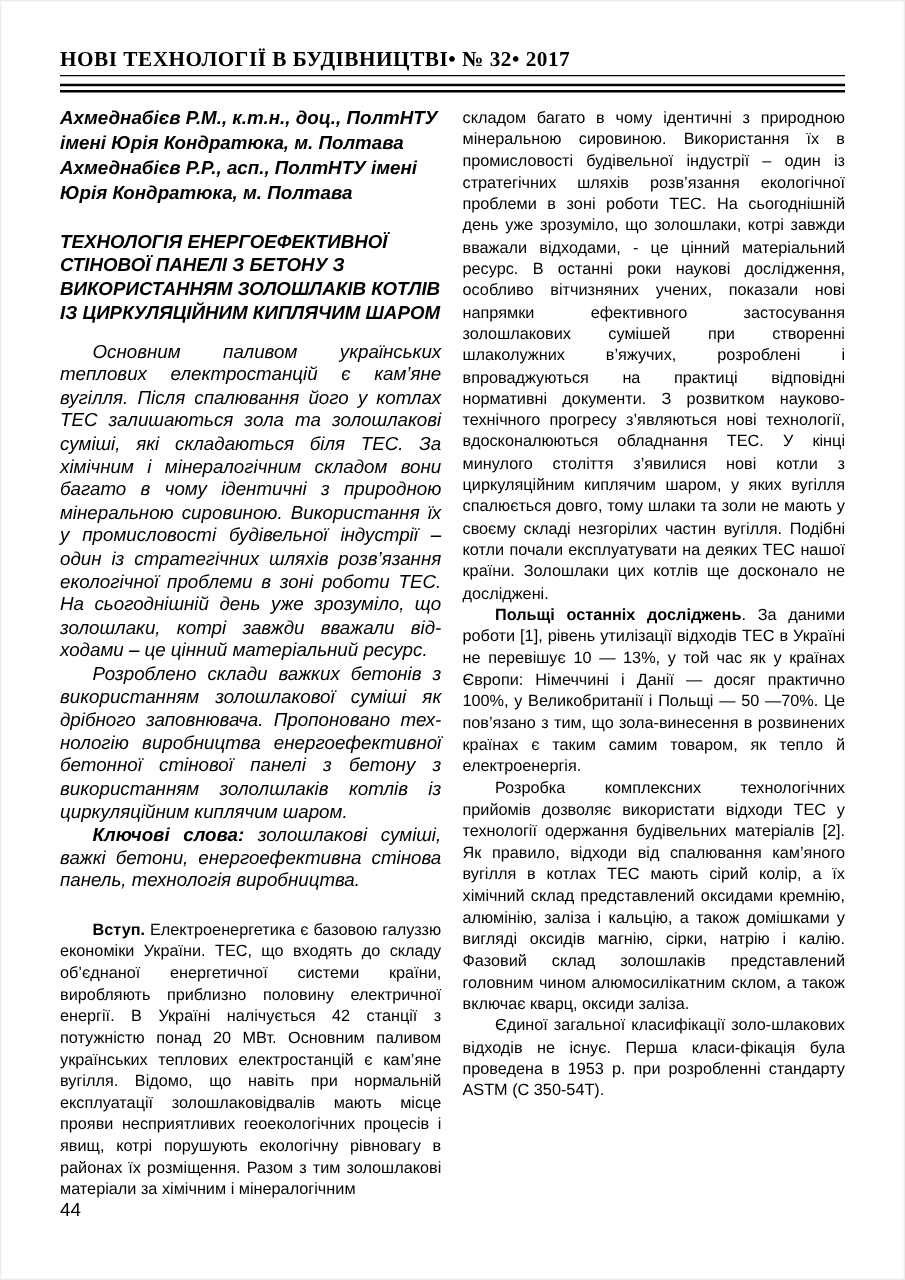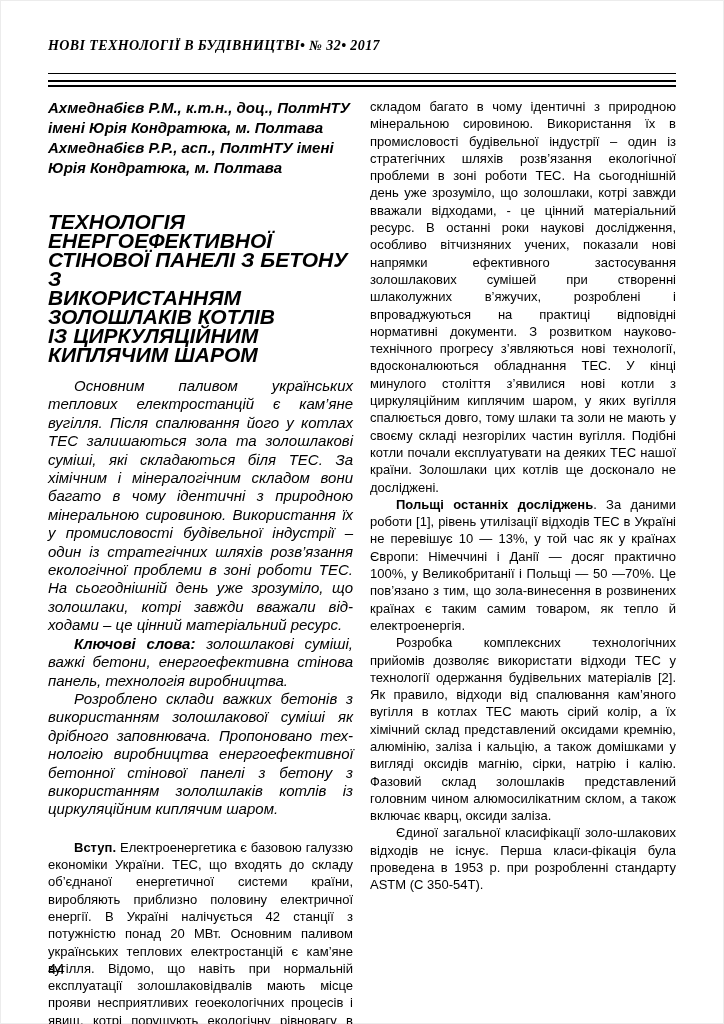--- a/index.html
+++ b/index.html
@@ -15,25 +15,24 @@
     box-sizing: border-box;
   }
   .content {
     position: absolute;
     left: 48px;
     top: 38px;
     width: 628px;
   }
   .running-header {
     font-family: "Liberation Serif", serif;
-    font-style: italic;
     font-weight: bold;
-    font-size: 14px;
+    font-size: 17px;
     letter-spacing: 0.4px;
-    padding-bottom: 19px;
+    padding-bottom: 2px;
     border-bottom: 1.5px solid #000;
   }
   .double-rule {
     margin-top: 6px;
     height: 3px;
     border-top: 2px solid #000;
     border-bottom: 2px solid #000;
   }
   .columns {
     display: flex;
@@ -49,26 +48,26 @@
     font-size: 15px;
     line-height: 18px;
     margin: 0 0 16px 0;
   }
   .authors {
     font-weight: bold;
     font-style: italic;
     font-size: 15px;
     line-height: 20px;
     white-space: pre-line;
-    margin: 0 0 34px 0;
+    margin: 0 0 19px 0;
   }
   .title {
     font-weight: bold;
     font-style: italic;
-    font-size: 21px;
+    font-size: 15px;
     line-height: 19px;
     white-space: pre-line;
     margin: 0 0 13px 0;
   }
   .abs {
     font-style: italic;
     font-size: 15px;
     line-height: 18.4px;
     text-align: justify;
     margin: 0;
@@ -98,22 +97,22 @@
     <div class="double-rule"></div>
     <div class="columns">
       <div class="col">
         <p class="authors">Ахмеднабієв Р.М., к.т.н., доц., ПолтНТУ імені Юрія Кондратюка, м. Полтава
 Ахмеднабієв Р.Р.,  асп., ПолтНТУ імені Юрія Кондратюка, м. Полтава</p>
         <p class="title">ТЕХНОЛОГІЯ ЕНЕРГОЕФЕКТИВНОЇ
 СТІНОВОЇ ПАНЕЛІ З БЕТОНУ З
 ВИКОРИСТАННЯМ ЗОЛОШЛАКІВ КОТЛІВ
 ІЗ ЦИРКУЛЯЦІЙНИМ КИПЛЯЧИМ ШАРОМ</p>
         <p class="abs indent">Основним паливом українських теплових електростанцій є кам’яне вугілля. Після спалювання його у котлах ТЕС залишаються зола та золошлакові суміші, які складаються біля ТЕС.  За хімічним і мінералогічним складом вони багато в чому ідентичні з природною мінеральною сировиною. Використання їх у промисловості будівельної індустрії – один із стратегічних шляхів розв’язання екологічної проблеми в зоні роботи ТЕС. На сьогоднішній день уже зрозуміло, що золошлаки, котрі завжди вважали від-ходами – це цінний матеріальний ресурс.</p>
+        <p class="abs indent">Розроблено склади важких бетонів з використанням золошлакової суміші як дрібного заповнювача. Пропоновано тех-нологію виробництва енергоефективної бетонної стінової панелі з бетону з використанням зололшлаків котлів із циркуляційним киплячим шаром.</p>
         <p class="abs indent"><b>Ключові слова:</b><span> золошлакові суміші, важкі бетони, енергоефективна стінова панель, технологія виробництва.</span></p>
-        <p class="abs indent">Розроблено склади важких бетонів з використанням золошлакової суміші як дрібного заповнювача. Пропоновано тех-нологію виробництва енергоефективної бетонної стінової панелі з бетону з використанням зололшлаків котлів із циркуляційним киплячим шаром.</p>
         <p class="body indent intro-gap"><b>Вступ.</b><span> Електроенергетика є базовою галуззю економіки України. ТЕС, що входять до складу об’єднаної енергетичної системи країни, виробляють приблизно половину електричної енергії. В  Україні налічується 42 станції з потужністю понад 20 МВт. Основним паливом українських теплових електростанцій є кам’яне вугілля. Відомо, що навіть при нормальній експлуатації золошлаковідвалів мають місце прояви несприятливих геоекологічних процесів і явищ, котрі порушують екологічну рівновагу в районах їх розміщення. Разом з тим золошлакові матеріали за хімічним і мінералогічним</span></p>
       </div>
       <div class="col col-right">
         <p class="body">складом багато в чому ідентичні з природною мінеральною сировиною. Використання їх в промисловості будівельної індустрії – один із стратегічних шляхів розв’язання екологічної проблеми в зоні роботи ТЕС. На сьогоднішній день уже зрозуміло, що  золошлаки, котрі завжди вважали відходами,  - це цінний матеріальний ресурс. В останні роки наукові дослідження, особливо вітчизняних учених, показали нові напрямки ефективного застосування золошлакових сумішей при створенні шлаколужних в’яжучих, розроблені і впроваджуються на практиці відповідні нормативні документи. З  розвитком науково-технічного прогресу з’являються нові технології, вдосконалюються обладнання ТЕС. У кінці минулого століття з’явилися нові котли з циркуляційним киплячим шаром, у яких вугілля спалюється довго, тому шлаки та золи не мають у своєму складі незгорілих частин вугілля.  Подібні котли почали експлуатувати на деяких ТЕС нашої країни. Золошлаки цих котлів ще досконало не досліджені.</p>
         <p class="body indent"><b>Польщі останніх досліджень</b><span>. За даними роботи [1], рівень  утилізації відходів ТЕС в Україні не перевішує 10 — 13%, у той час як у країнах Європи: Німеччині і Данії — досяг практично 100%, у Великобританії і Польщі — 50 —70%. Це пов’язано  з тим, що зола-винесення в розвинених країнах є таким самим товаром, як тепло й електроенергія.</span></p>
         <p class="body indent">Розробка комплексних технологічних прийомів дозволяє використати відходи ТЕС у технології одержання будівельних матеріалів [2].  Як правило, відходи від спалювання кам’яного вугілля в котлах ТЕС мають сірий колір, а їх хімічний склад представлений оксидами кремнію, алюмінію, заліза і кальцію, а також домішками у вигляді оксидів магнію, сірки, натрію і калію. Фазовий склад  золошлаків представлений головним чином алюмосилікатним склом, а також включає кварц, оксиди заліза.</p>
         <p class="body indent">Єдиної загальної класифікації золо-шлакових відходів не існує. Перша класи-фікація  була проведена в 1953 р. при розробленні стандарту ASTM (С 350-54Т).</p>
       </div>
     </div>
   </div>

